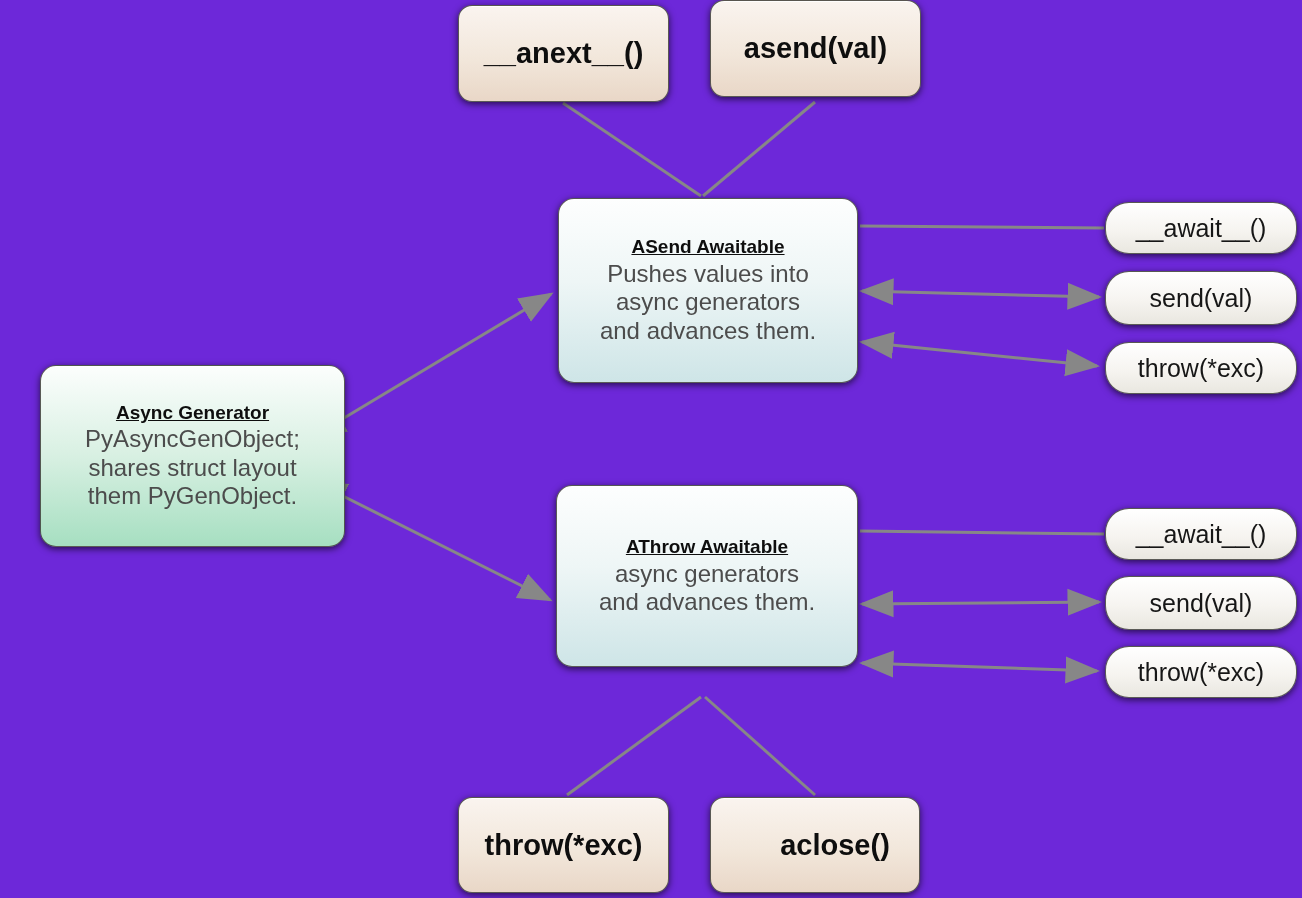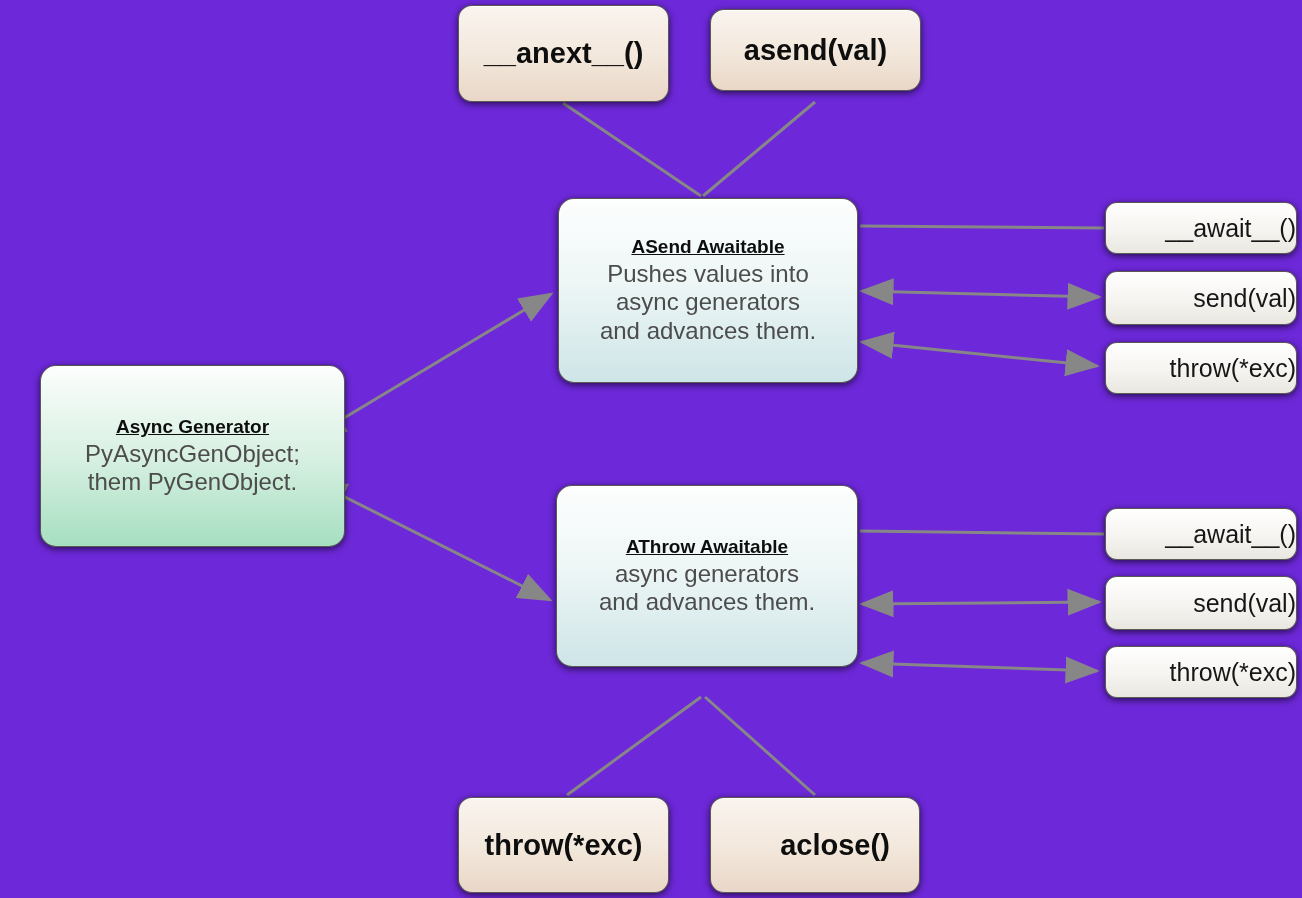--- a/index.html
+++ b/index.html
@@ -62,32 +62,31 @@
   .awaitable-node {
     border-radius: 16px;
     background: linear-gradient(180deg, #fdfefe 0%, #eef6f6 45%, #cee5e7 100%);
   }
   .generator-node {
     border-radius: 16px;
     background: linear-gradient(180deg, #fcfefd 0%, #d8f0e2 50%, #a6dfc1 100%);
     margin-left: 35px;
   }
   .small-node {
-    border-radius: 12px;
+    border-radius: 24px;
     background: linear-gradient(180deg, #ffffff 0%, #f6f4f0 55%, #e9e7e0 100%);
-    align-items: flex-end;
   }
   .small-node .small-label {
     font-size: 25px;
     color: #161616;
   }
 
   
   #n-anext            { left: 458px;  top: 5px;   width: 211px; height: 97px; }
-  #n-asend            { left: 710px;  top: 9px;   width: 211px; height: 82px; }
+  #n-asend            { left: 710px;  top: 0;   width: 211px; height: 97px; }
   #n-asend-awaitable  { left: 558px;  top: 198px; width: 300px; height: 185px; }
   #n-async-generator  { left: 5px;    top: 365px; width: 305px; height: 182px; }
   #n-athrow-awaitable { left: 556px;  top: 485px; width: 302px; height: 182px; }
   #n-athrow           { left: 458px;  top: 797px; width: 211px; height: 96px; }
   #n-aclose           { left: 710px;  top: 797px; width: 210px; height: 96px; padding-left: 40px; }
   #n-await-1          { left: 1105px; top: 202px; width: 192px; height: 52px; }
   #n-send-1           { left: 1105px; top: 271px; width: 192px; height: 54px; }
   #n-throw-1          { left: 1105px; top: 342px; width: 192px; height: 52px; }
   #n-await-2          { left: 1105px; top: 508px; width: 192px; height: 52px; }
   #n-send-2           { left: 1105px; top: 576px; width: 192px; height: 54px; }
@@ -134,20 +133,21 @@
   <div class="node awaitable-node" id="n-asend-awaitable">
     <span class="node-title">ASend Awaitable</span>
     <span class="node-body-line">Pushes values into</span>
     <span class="node-body-line">async generators</span>
     <span class="node-body-line">and advances them.</span>
   </div>
 
   <div class="node generator-node" id="n-async-generator">
     <span class="node-title">Async Generator</span>
     <span class="node-body-line">PyAsyncGenObject;</span>
+    <span class="node-body-line">shares struct layout</span>
     <span class="node-body-line">them PyGenObject.</span>
   </div>
 
   <div class="node awaitable-node" id="n-athrow-awaitable">
     <span class="node-title">AThrow Awaitable</span>
     <span class="node-body-line">async generators</span>
     <span class="node-body-line">and advances them.</span>
   </div>
 
   <div class="node method-node" id="n-athrow">

